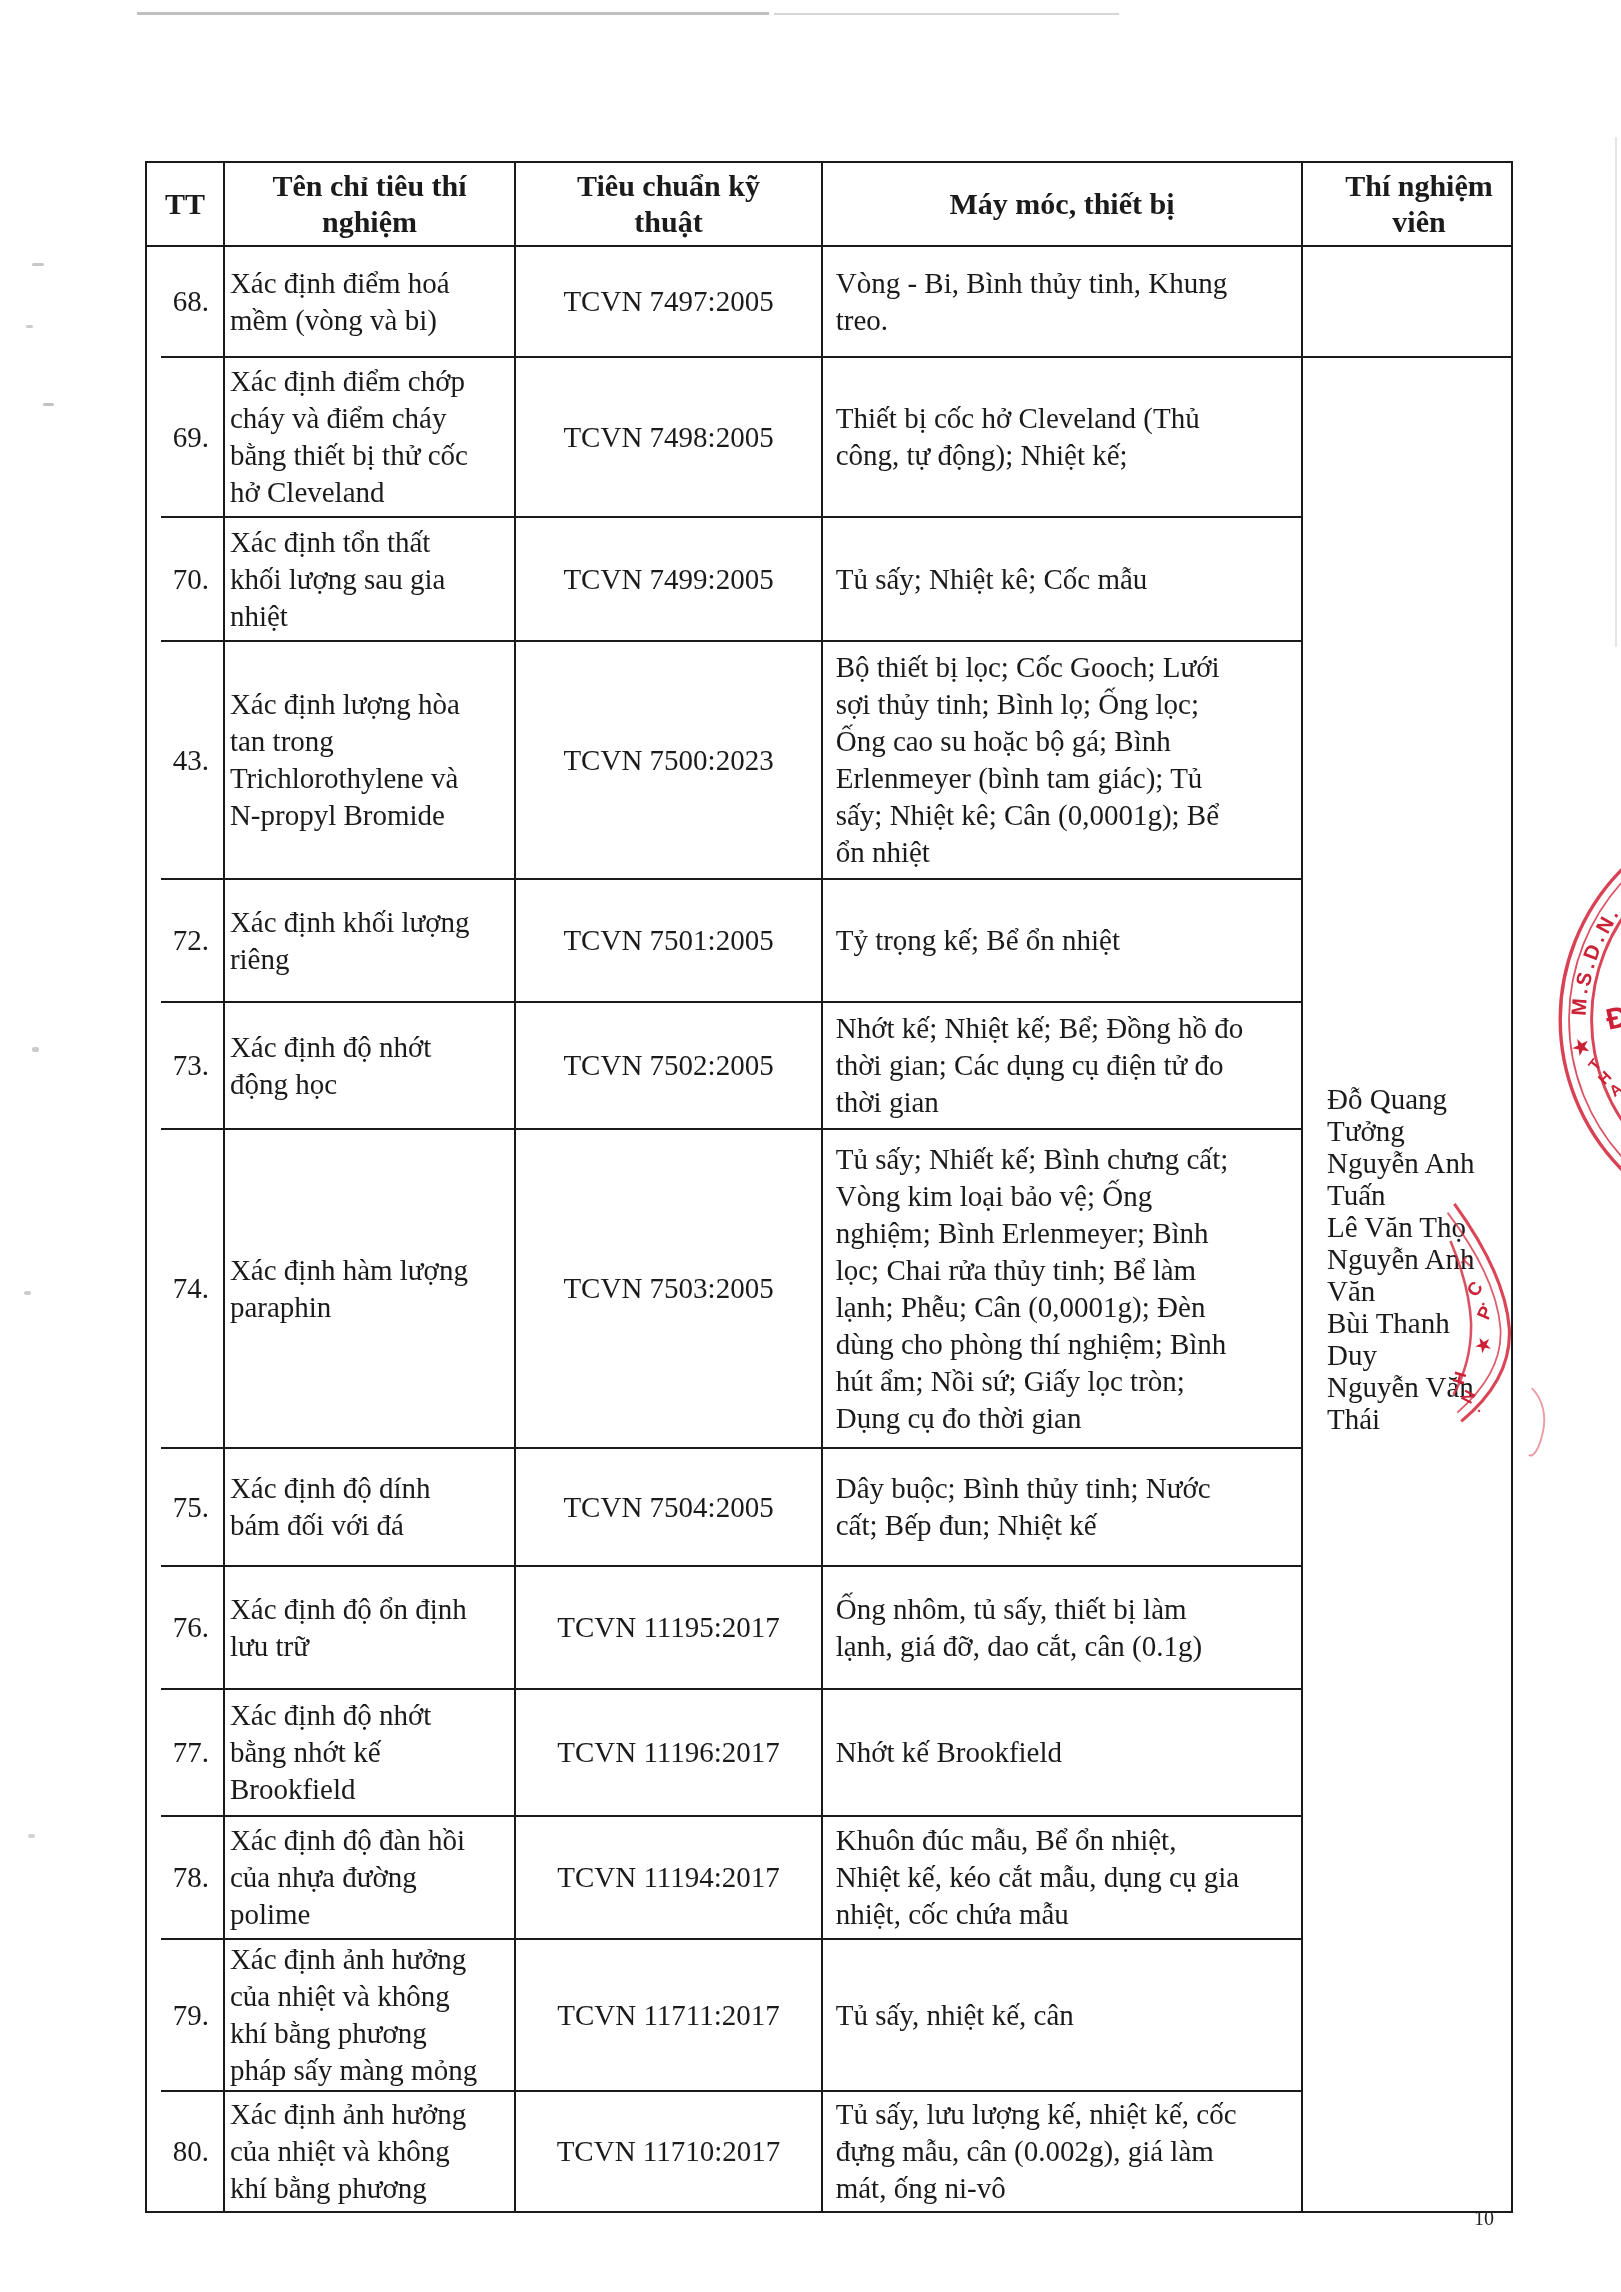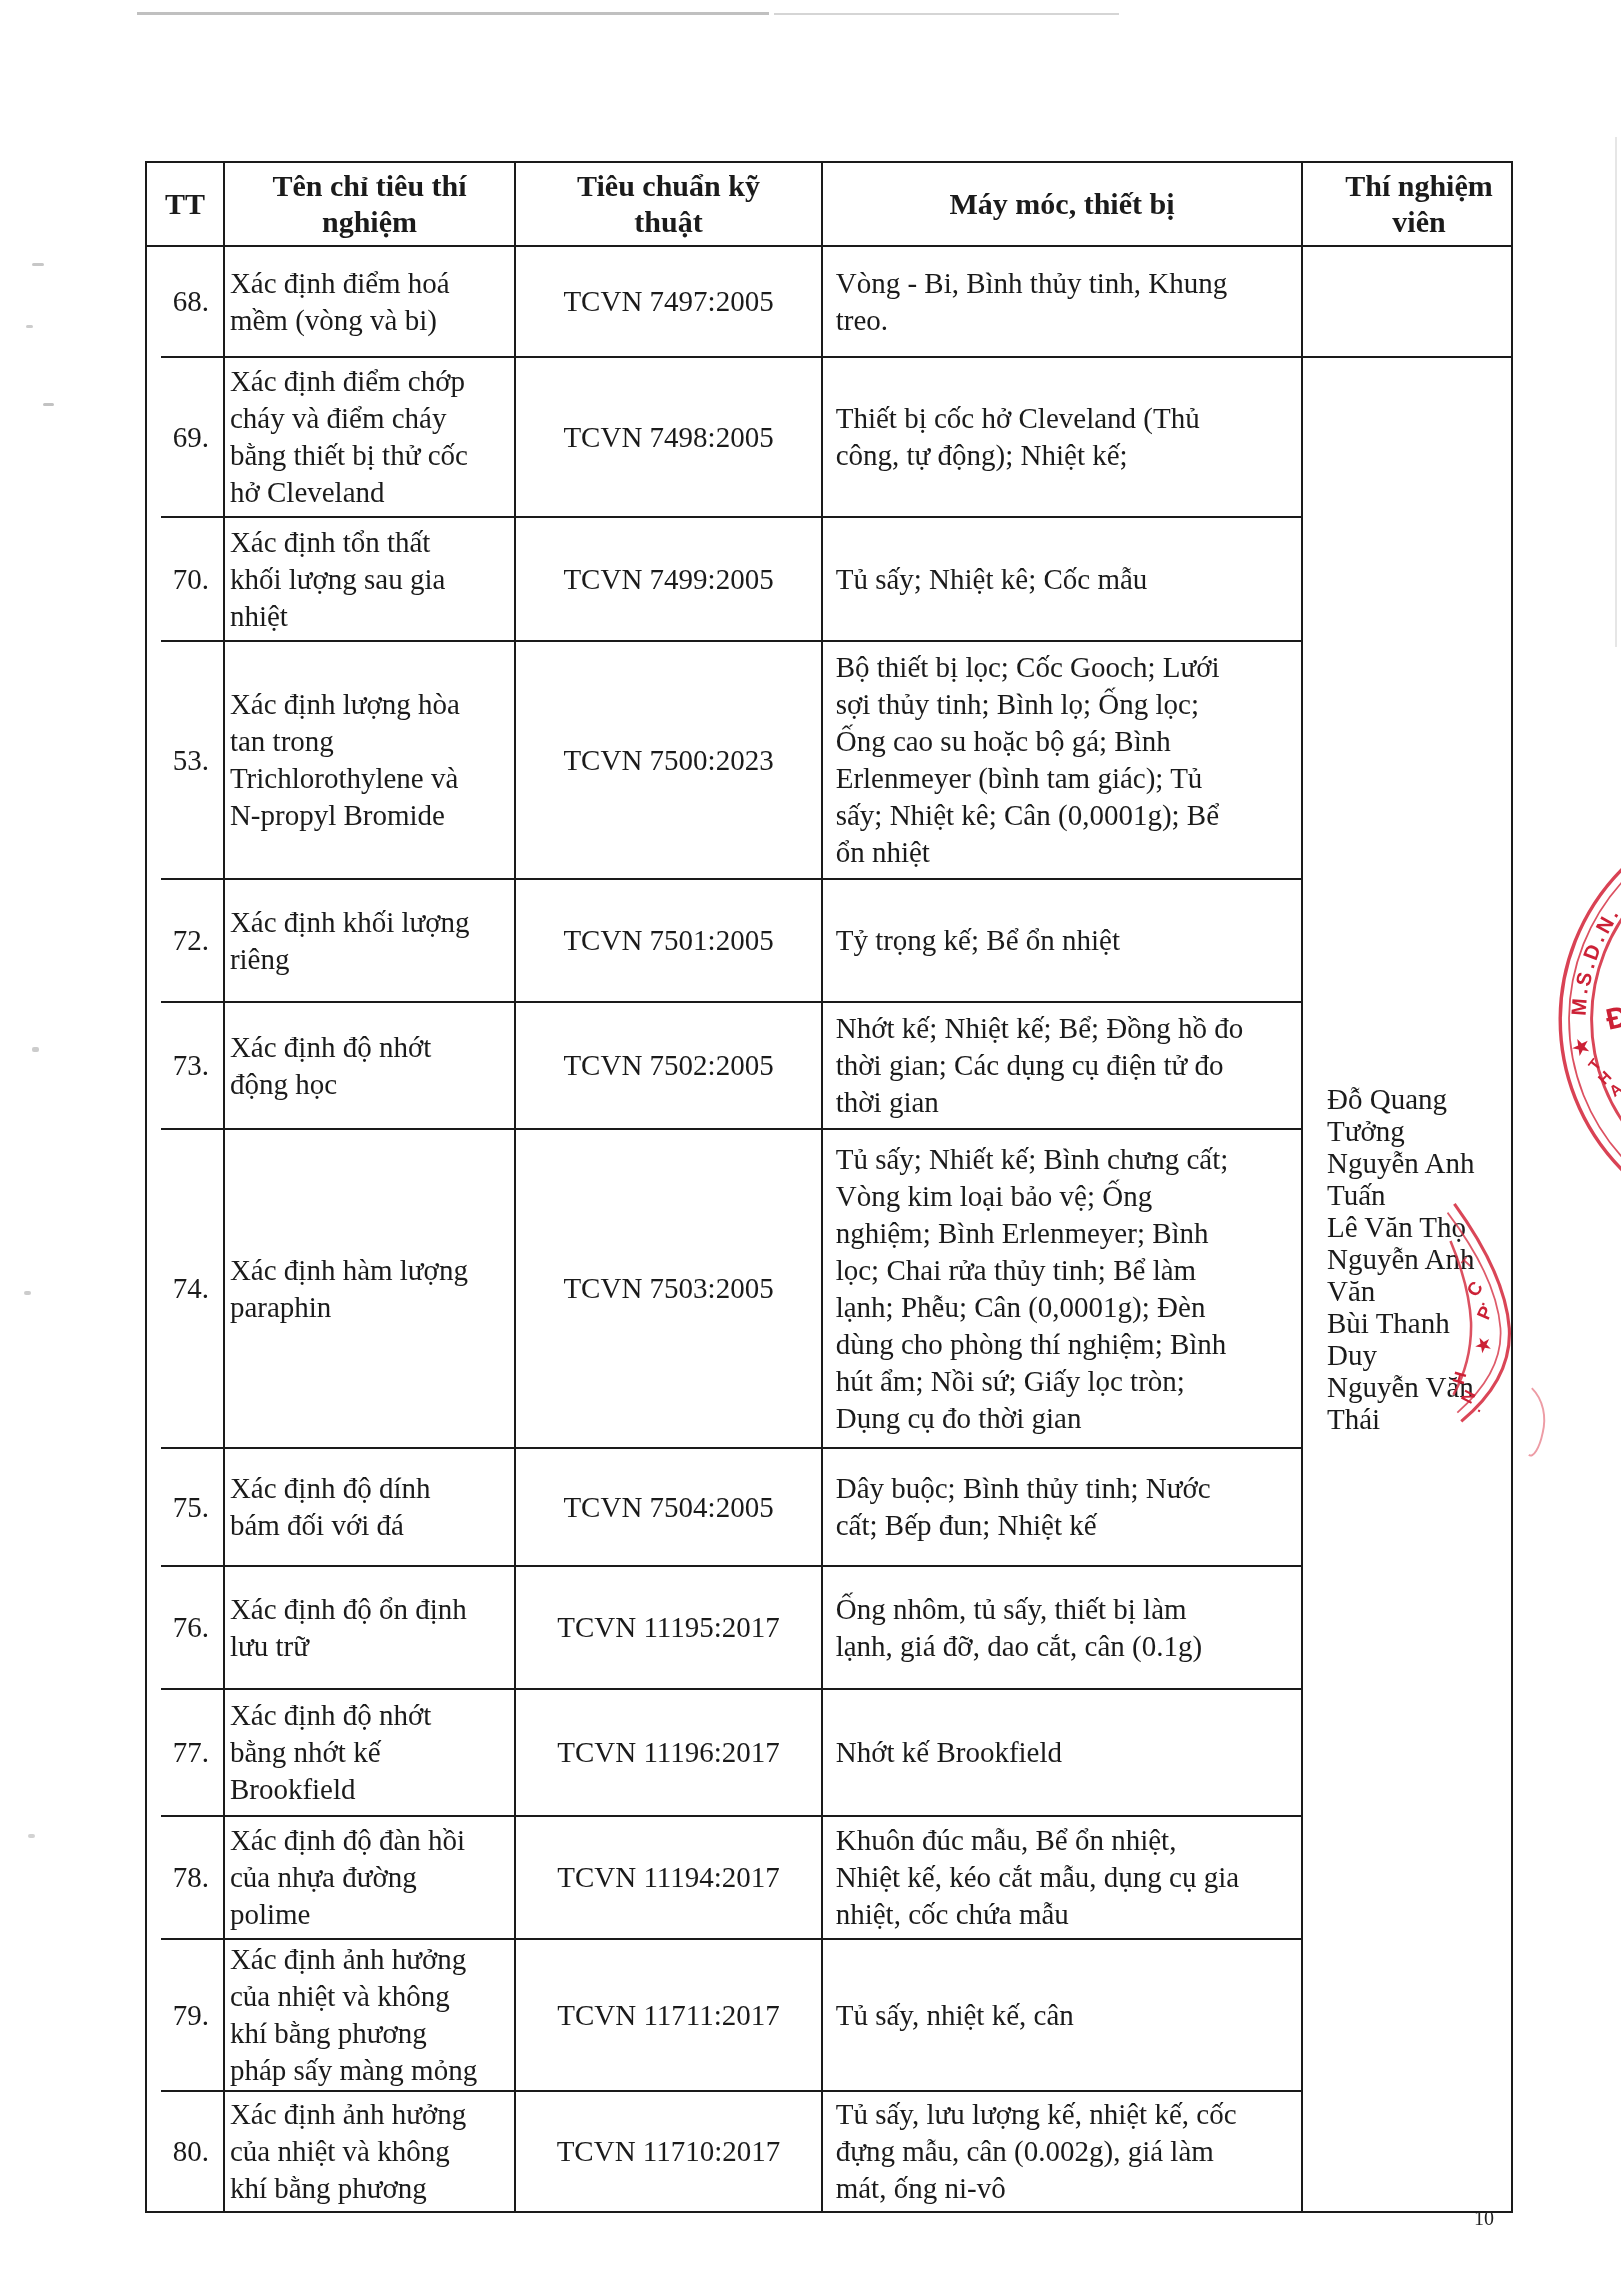--- a/index.html
+++ b/index.html
@@ -96,21 +96,21 @@
     <div class="c equip">Thiết bị cốc hở Cleveland (Thủ
 công, tự động); Nhiệt kế;</div>
 
     <div class="c tt">70.</div>
     <div class="c name">Xác định tổn thất
 khối lượng sau gia
 nhiệt</div>
     <div class="c std">TCVN 7499:2005</div>
     <div class="c equip">Tủ sấy; Nhiệt kê; Cốc mẫu</div>
 
-    <div class="c tt">53.</div>
+    <div class="c tt">43.</div>
     <div class="c name">Xác định lượng hòa
 tan trong
 Trichlorothylene và
 N-propyl Bromide</div>
     <div class="c std">TCVN 7500:2023</div>
     <div class="c equip">Bộ thiết bị lọc; Cốc Gooch; Lưới
 sợi thủy tinh; Bình lọ; Ống lọc;
 Ống cao su hoặc bộ gá; Bình
 Erlenmeyer (bình tam giác); Tủ
 sấy; Nhiệt kê; Cân (0,0001g); Bể

